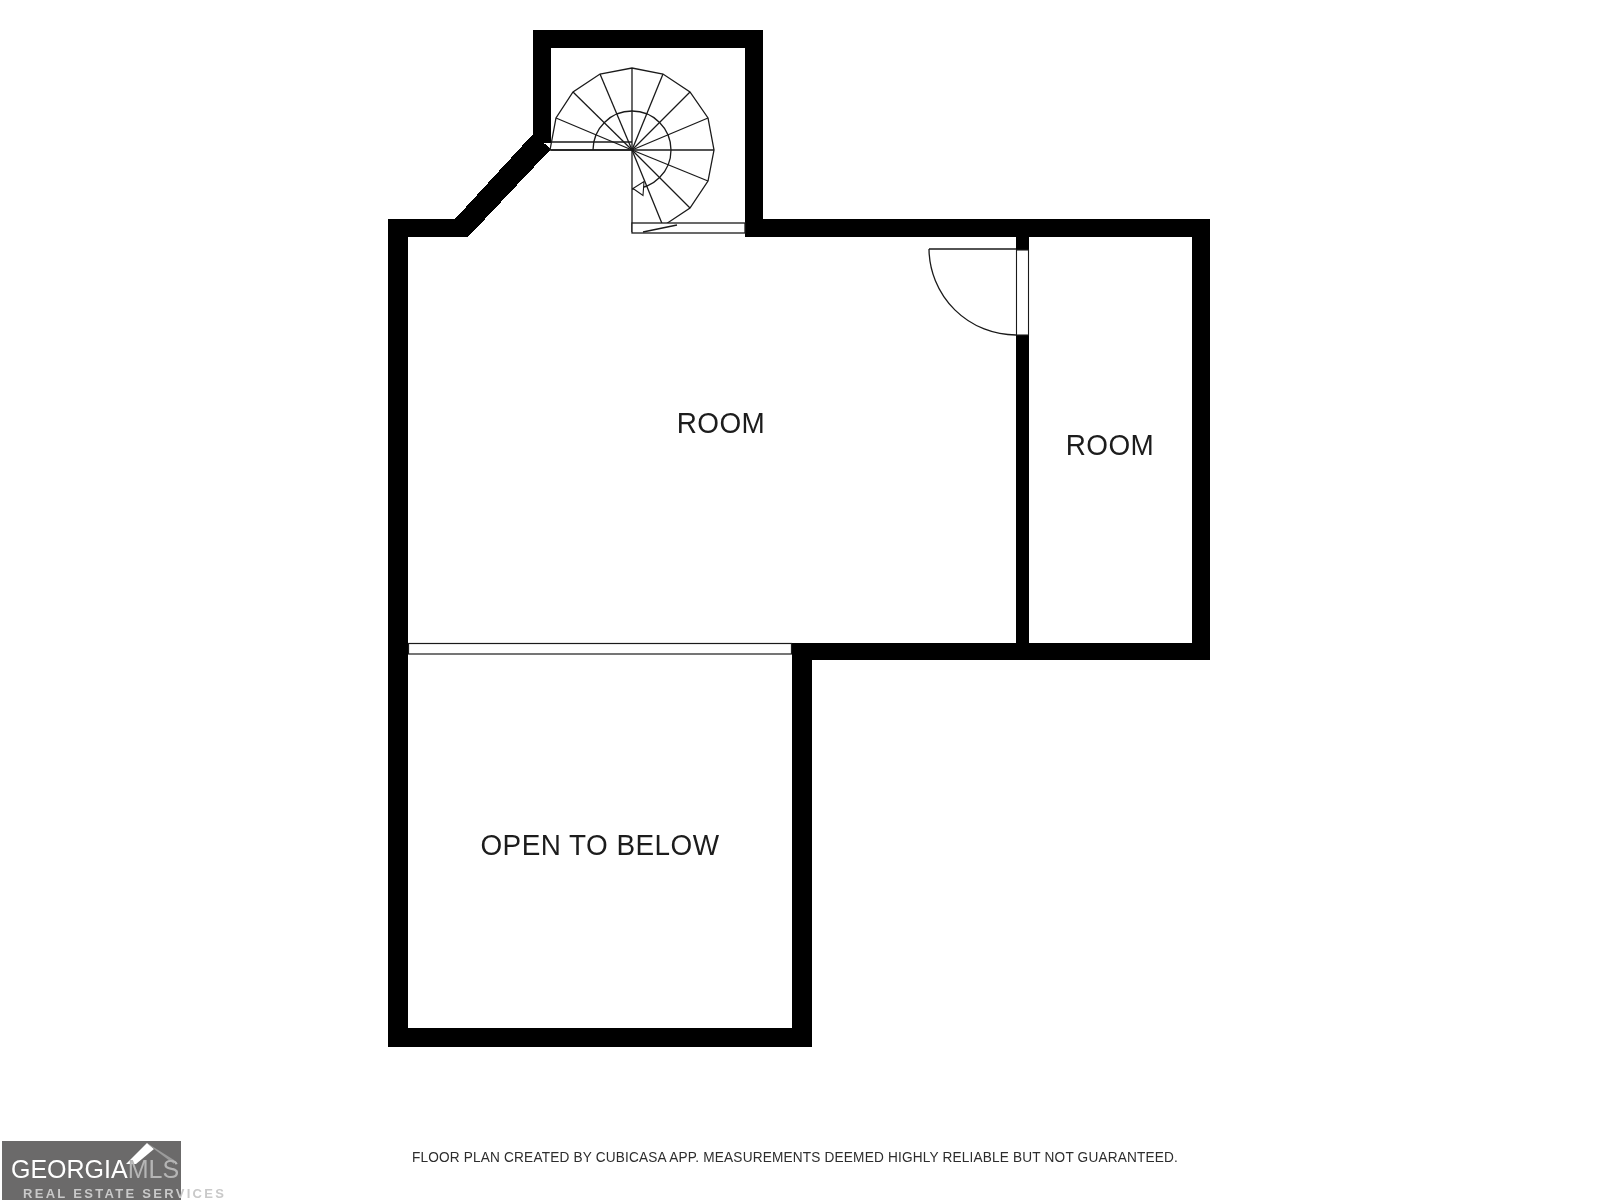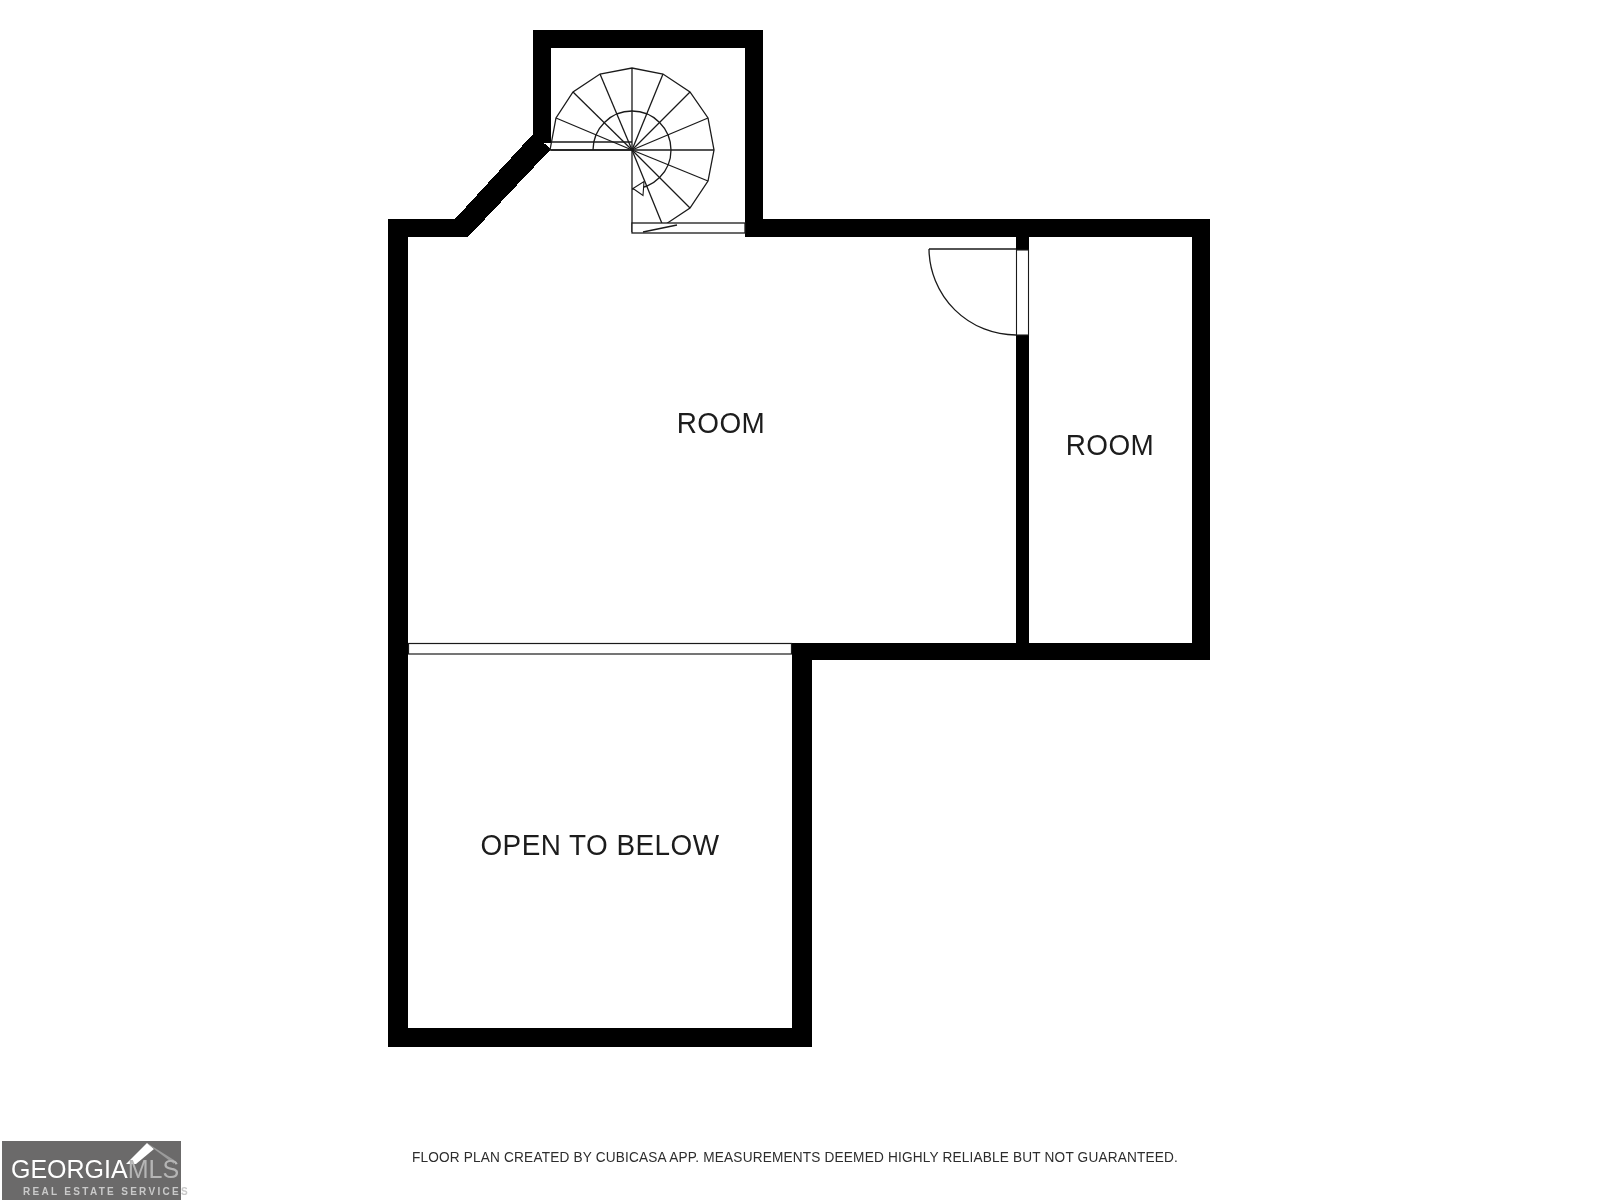--- a/index.html
+++ b/index.html
@@ -11,21 +11,21 @@
   .disclaimer{position:absolute;left:795px;top:1157px;
        transform:translate(-50%,-50%) scaleX(.88);
        font-size:15.5px;color:#2d2d2d;letter-spacing:.2px;white-space:nowrap;}
   .logo{position:absolute;left:2px;top:1141px;width:179px;height:75px;
        background:#6b6a6a;}
   .logo-roof{position:absolute;left:118px;top:1px;}
   .logo-text{position:absolute;left:9px;top:16px;font-size:25px;
        letter-spacing:0;line-height:1;white-space:nowrap;}
   .logo-primary{color:#ffffff;}
   .logo-secondary{color:#b5b5b5;}
-  .logo-tagline{position:absolute;left:21px;top:45px;font-size:10px;
+  .logo-tagline{position:absolute;left:21px;top:45px;font-size:13px;
        font-weight:bold;letter-spacing:2.3px;color:#c9c9c9;white-space:nowrap;}
 </style>
 </head>
 <body>
 
 <svg class="plan-svg" viewBox="0 0 1600 1200" xmlns="http://www.w3.org/2000/svg">
 
   <g fill="#000000" shape-rendering="crispEdges">
     <rect x="533" y="30" width="230" height="18"></rect>
     <rect x="533" y="30" width="18" height="113"></rect>

